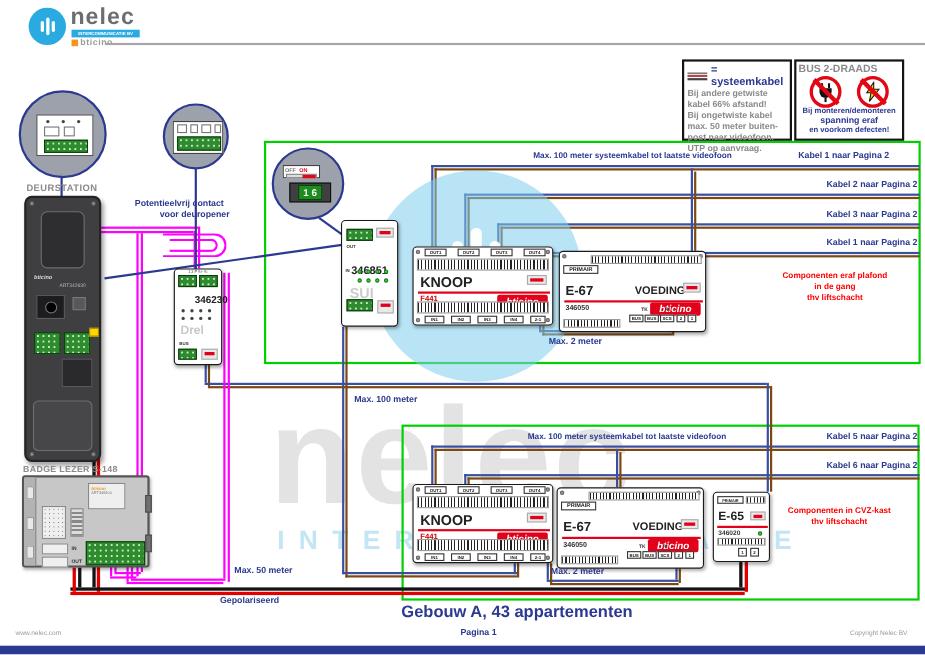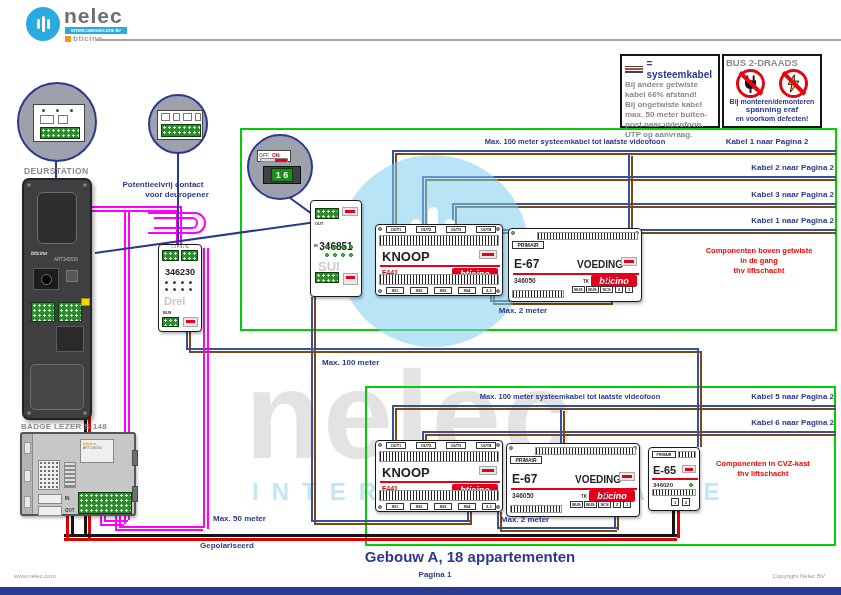--- a/index.html
+++ b/index.html
@@ -203,21 +203,21 @@
   <div class="navy" style="font-size:7px;line-height:1.15">Bij monteren/demonteren</div>
   <div class="navy" style="font-size:8px;line-height:1.1">spanning eraf</div>
   <div class="navy" style="font-size:7px;line-height:1.1">en voorkom defecten!</div>
 </div>
 
 <div class="lbl navy ctr" style="left:440px;top:137px;width:270px;font-size:7.5px">Max. 100 meter systeemkabel tot laatste videofoon</div>
 <div class="lbl navy" style="left:700px;top:137px;width:134px;font-size:8px;text-align:center">Kabel 1 naar Pagina 2</div>
 <div class="lbl navy" style="left:700px;top:163px;width:134px;font-size:8px;text-align:right">Kabel 2 naar Pagina 2</div>
 <div class="lbl navy" style="left:700px;top:190px;width:134px;font-size:8px;text-align:right">Kabel 3 naar Pagina 2</div>
 <div class="lbl navy" style="left:700px;top:216px;width:134px;font-size:8px;text-align:right">Kabel 1 naar Pagina 2</div>
-<div class="lbl redt ctr" style="left:688px;top:246px;width:142px;font-size:7.5px;line-height:1.3">Componenten boven getwiste</div>
+<div class="lbl redt ctr" style="left:688px;top:246px;width:142px;font-size:7.5px;line-height:1.3">Componenten eraf plafond</div>
 <div class="lbl redt ctr" style="left:688px;top:256px;width:142px;font-size:7.5px;line-height:1.3">in de gang</div>
 <div class="lbl redt ctr" style="left:688px;top:266px;width:142px;font-size:7.5px;line-height:1.3">thv liftschacht</div>
 <div class="lbl navy ctr" style="left:468px;top:306px;width:110px;font-size:8px">Max. 2 meter</div>
 
 <div class="lbl navy ctr" style="left:430px;top:392px;width:280px;font-size:7.5px">Max. 100 meter systeemkabel tot laatste videofoon</div>
 <div class="lbl navy" style="left:700px;top:392px;width:134px;font-size:8px;text-align:right">Kabel 5 naar Pagina 2</div>
 <div class="lbl navy" style="left:700px;top:418px;width:134px;font-size:8px;text-align:right">Kabel 6 naar Pagina 2</div>
 <div class="lbl redt ctr" style="left:693px;top:459px;width:140px;font-size:7.5px">Componenten in CVZ-kast</div>
 <div class="lbl redt ctr" style="left:693px;top:469px;width:140px;font-size:7.5px">thv liftschacht</div>
 <div class="lbl navy ctr" style="left:470px;top:515px;width:110px;font-size:8px">Max. 2 meter</div>
@@ -277,21 +277,21 @@
   <div class="gterm" style="left:34px;top:122px;width:24px;height:20px"></div>
   <div class="abs" style="left:57px;top:118px;width:9px;height:8px;background:#ffd400;border:1px solid #a58d00"></div>
   <div class="abs" style="left:32px;top:146px;width:28px;height:26px;background:#2a2a2c;border:1px solid #5c5c5e"></div>
   <div class="abs" style="left:6px;top:184px;width:54px;height:46px;border:1px solid #6e6e70;border-radius:5px;background:#474749"></div>
 </div>
 
 <div class="module" style="left:158px;top:244px;width:44px;height:88px">
   <div class="abs ctr" style="left:0;top:0;width:100%;font-size:3.5px;color:#333">1 2 P S+ S-</div>
   <div class="gterm" style="left:3px;top:5px;width:17px;height:11px"></div>
   <div class="gterm" style="left:22px;top:5px;width:17px;height:11px"></div>
-  <div class="abs ctr" style="left:0;top:22px;width:100%;font-size:9px;font-weight:bold">346230</div>
+  <div class="abs ctr" style="left:12px;top:22px;width:100%;font-size:9px;font-weight:bold">346230</div>
   <div class="abs" style="left:6px;top:36px;width:30px;height:12px;display:grid;grid-template-columns:repeat(4,1fr);grid-template-rows:1fr 1fr;gap:2px">
     <div class="dot" style="position:static"></div>
       <div class="dot" style="position:static"></div>
       <div class="dot" style="position:static"></div>
       <div class="dot" style="position:static"></div>
     <div class="dot" style="position:static"></div>
       <div class="dot" style="position:static"></div>
       <div class="dot" style="position:static"></div>
       <div class="dot" style="position:static"></div>
   </div>
@@ -435,17 +435,17 @@
   <div class="abs" style="left:42px;top:28px;width:12px;height:26px;background:repeating-linear-gradient(0deg,#888 0 2px,#ddd 2px 4px);border:1px solid #8a8a8a"></div>
   <div class="abs" style="left:16px;top:60px;width:24px;height:10px;background:#efefef;border:1px solid #8a8a8a"></div>
   <div class="abs" style="left:43px;top:62px;font-size:4.5px;font-weight:bold;color:#333">IN</div>
   <div class="abs" style="left:16px;top:72px;width:24px;height:10px;background:#efefef;border:1px solid #8a8a8a"></div>
   <div class="abs" style="left:43px;top:74px;font-size:4.5px;font-weight:bold;color:#333">OUT</div>
   <div class="gterm" style="left:56px;top:58px;width:54px;height:22px"></div>
   <div class="abs" style="right:-4px;top:16px;width:6px;height:16px;background:#707070;border:1px solid #4a4a4a"></div>
   <div class="abs" style="right:-4px;top:52px;width:6px;height:16px;background:#707070;border:1px solid #4a4a4a"></div>
 </div>
 
-<div class="lbl navy ctr" style="left:330px;top:548px;width:280px;font-size:15px;z-index:5">Gebouw A, 18 appartementen</div>
+<div class="lbl navy ctr" style="left:330px;top:548px;width:280px;font-size:15px;z-index:5">Gebouw A, 43 appartementen</div>
 <div class="lbl navy ctr" style="left:395px;top:570px;width:80px;font-size:8px;z-index:5">Pagina 1</div>
 <div class="lbl" style="left:14px;top:573px;font-size:6px;color:#999;z-index:5">www.nelec.com</div>
 <div class="lbl" style="right:16px;top:573px;font-size:6px;color:#999;z-index:5;text-align:right">Copyright Nelec BV</div>
 <div class="abs" style="left:0;top:587px;width:841px;height:8px;background:#2b3990;z-index:5"></div>
 
 </body></html>

